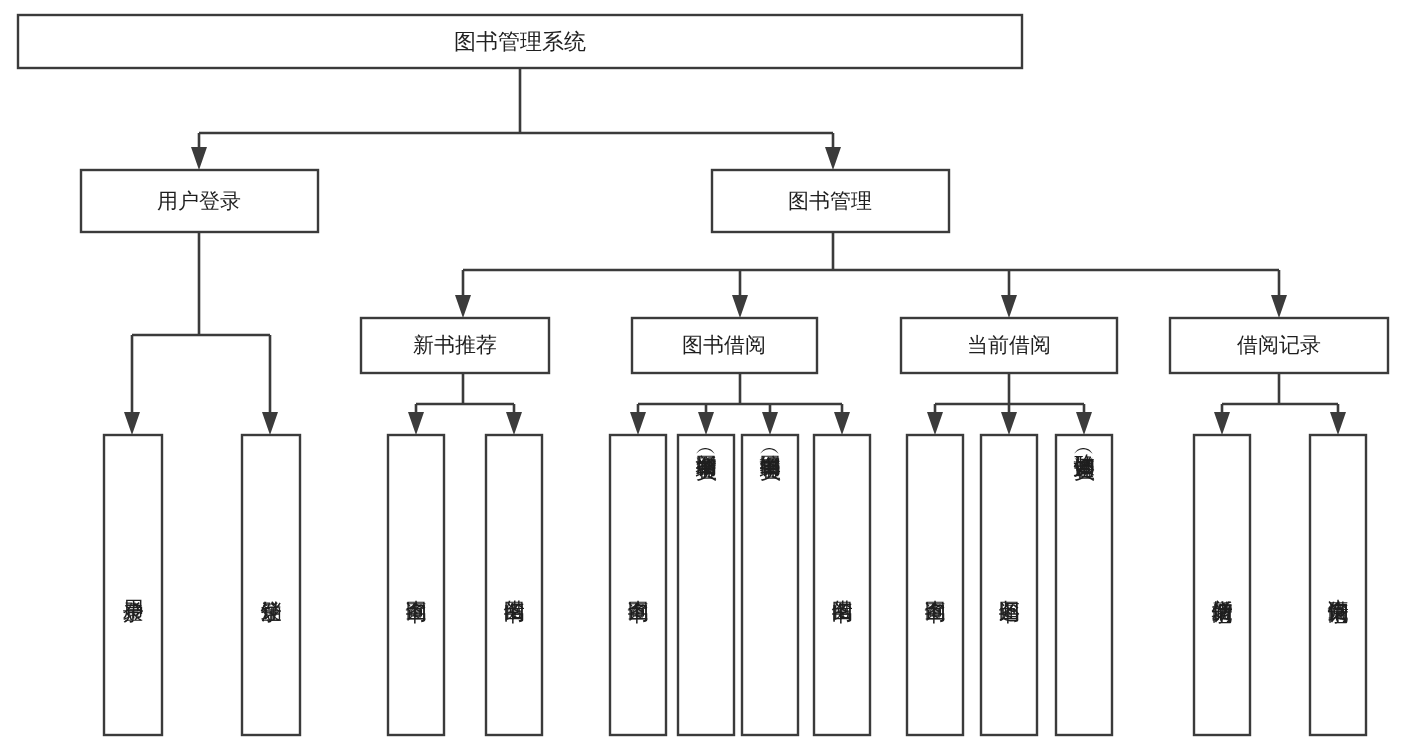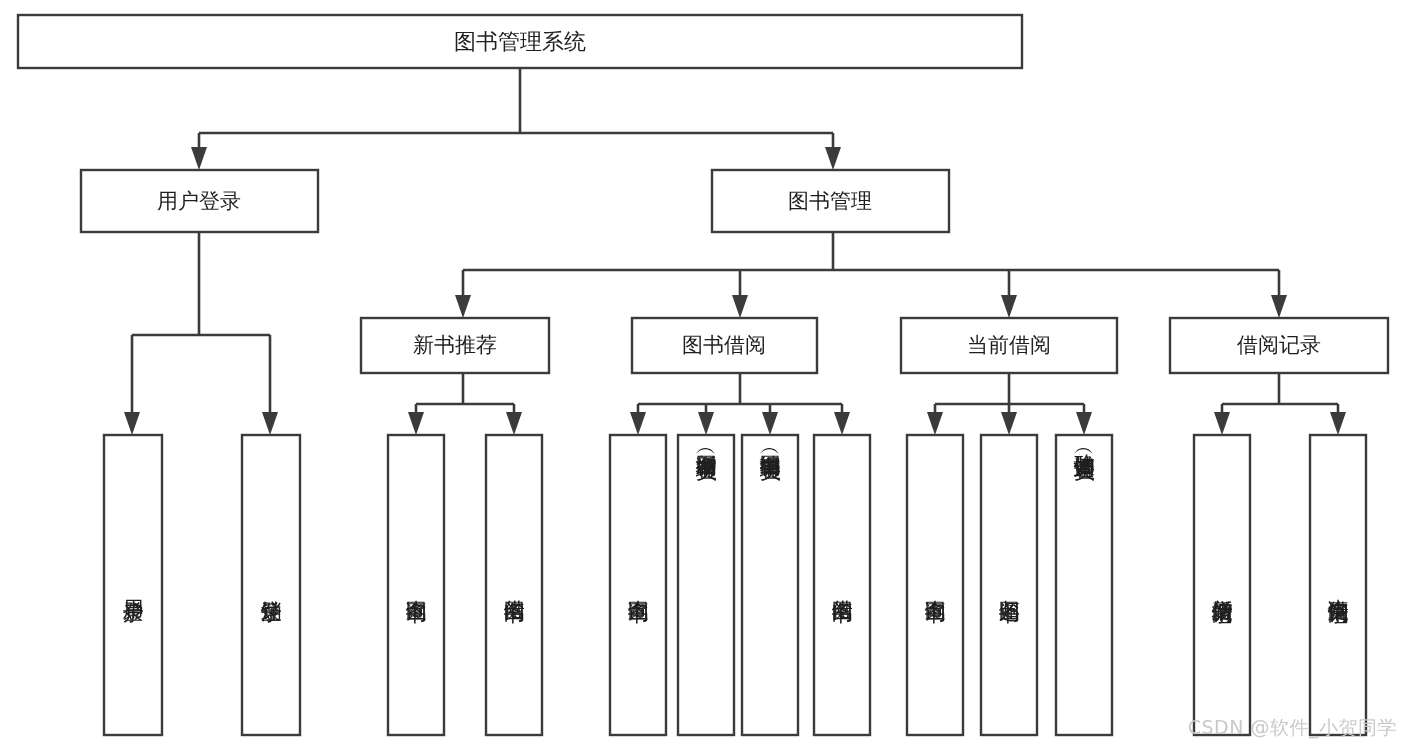--- a/index.html
+++ b/index.html
@@ -254,15 +254,14 @@
     <span class="leaf-label">确认归还（管理员）</span>
   </div>
 
   <div class="leaf-label-holder" style="left:1194px; top:435px; width:56px; height:300px;">
     <span class="leaf-label">新增借阅记录</span>
   </div>
   <div class="leaf-label-holder" style="left:1310px; top:435px; width:56px; height:300px;">
     <span class="leaf-label">查询借阅记录</span>
   </div>
 
-  <div class="watermark">CSDN @软件_小贺同学</div>
 
 </div>
 
 </body></html>

